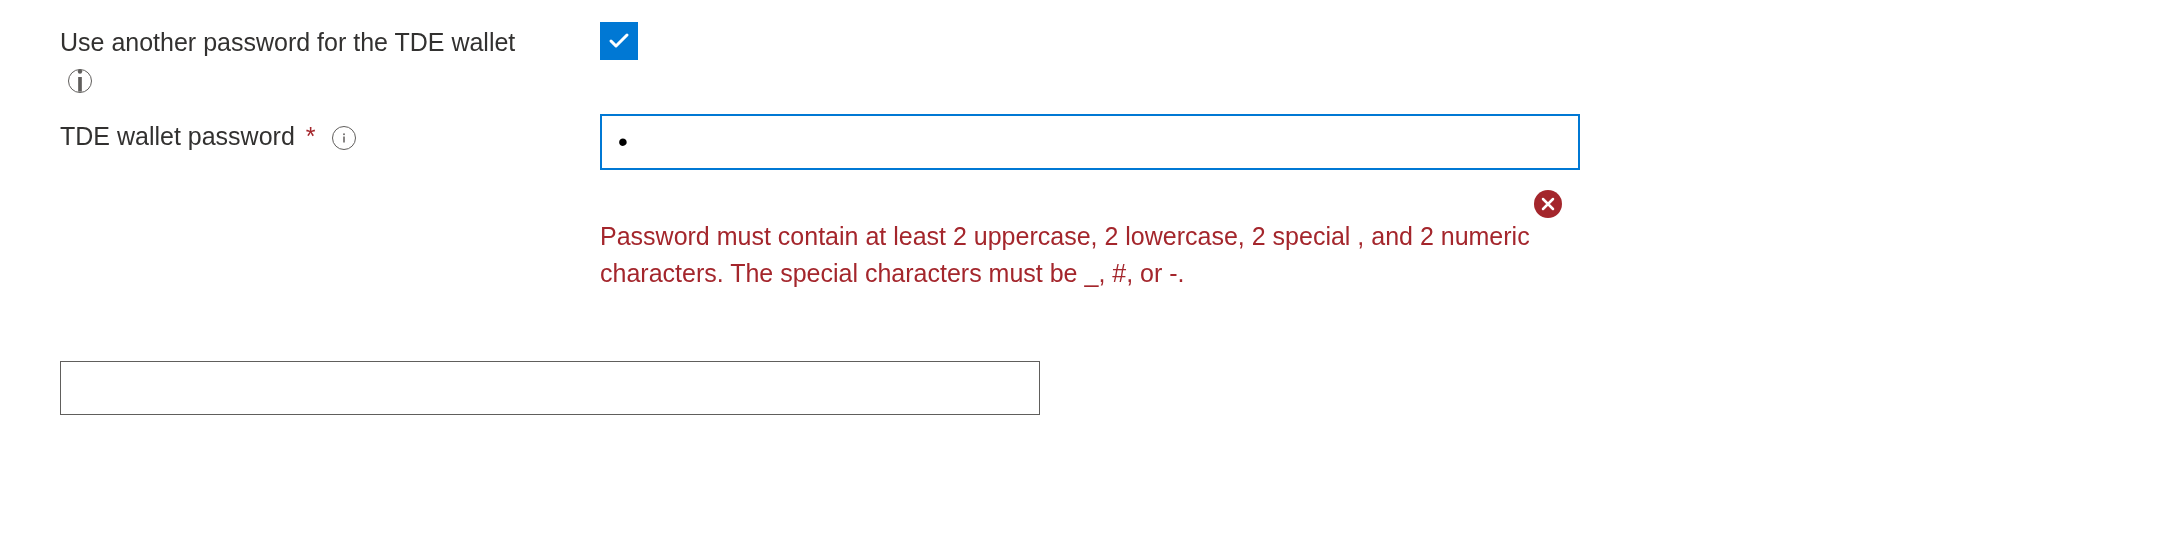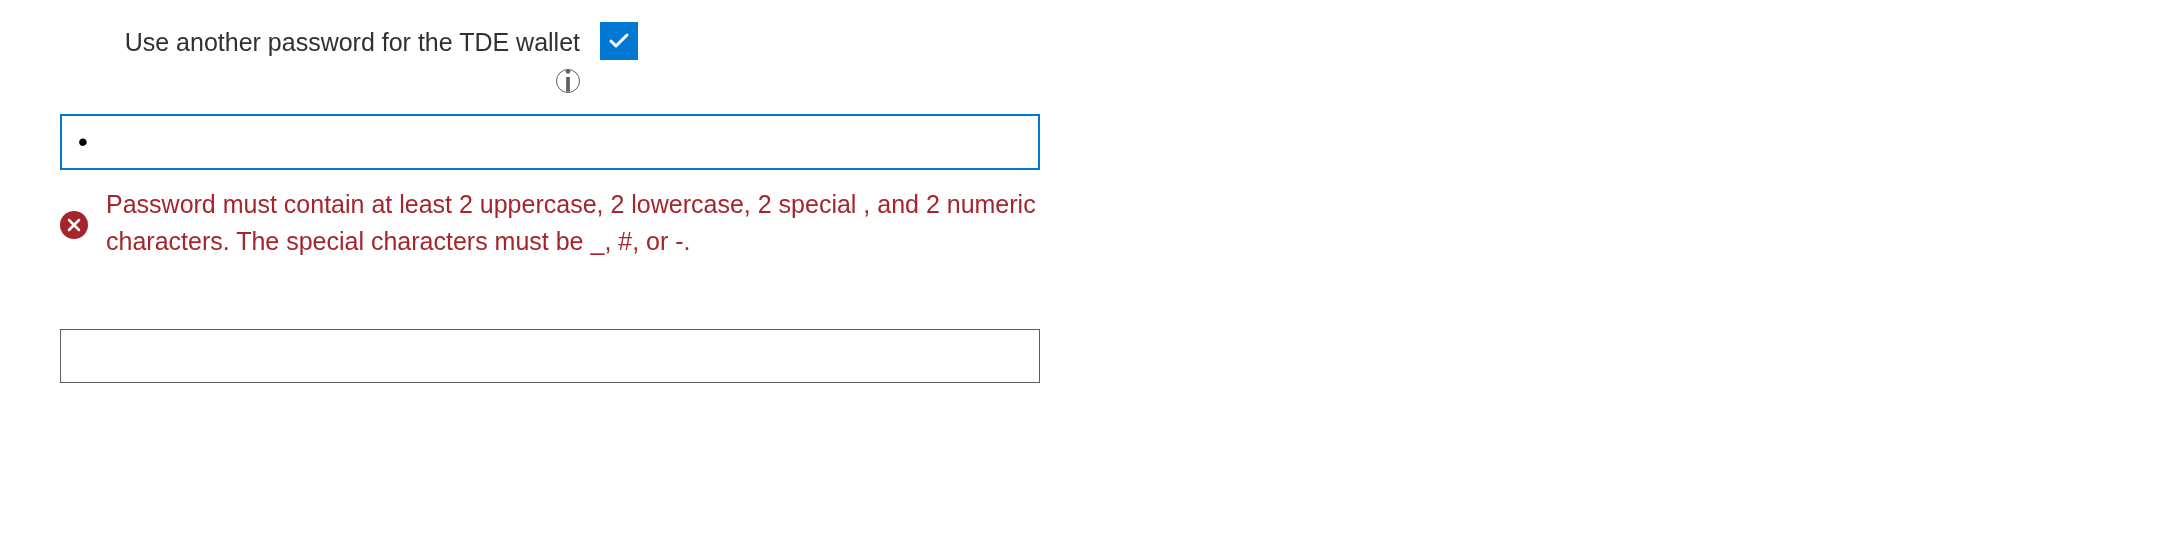--- a/index.html
+++ b/index.html
@@ -17,21 +17,20 @@
     .form-row {
       display: flex;
       align-items: flex-start;
       margin-bottom: 12px;
     }
     .label-col {
       width: 540px;
       flex-shrink: 0;
       padding-top: 8px;
       padding-right: 20px;
-      text-align: right;
     }
     .control-col {
       flex: 1;
       min-width: 0;
     }
     .label-text {
       display: inline;
       color: #323130;
     }
     .required-star {
@@ -101,22 +100,23 @@
       border: 1px solid #605e5c;
       outline: none;
       font-family: inherit;
     }
     .validation-errors {
       margin-top: 16px;
       max-width: 980px;
     }
     .error-item {
       display: flex;
-      align-items: center;
+      align-items: flex-end;
       margin-bottom: 6px;
+      flex-direction: column;
     }
     .error-icon {
       width: 28px;
       height: 28px;
       background: #a4262c;
       border-radius: 50%;
       display: inline-flex;
       align-items: center;
       justify-content: center;
       flex-shrink: 0;
@@ -153,20 +153,30 @@
   <div class="control-col">
     <div class="checkbox-box">
       <svg viewBox="0 0 24 24" fill="none">
         <path d="M4 12 L9 17 L20 6" stroke="#ffffff" stroke-width="3" stroke-linecap="round" stroke-linejoin="round"></path>
       </svg>
     </div>
   </div>
 </div>
 
 <div class="form-row">
+  <div class="label-col">
+    <span class="label-text">TDE wallet password</span>
+    <span class="required-star">*</span>
+    <span class="info-icon">
+      <svg viewBox="0 0 12 16" fill="none">
+        <circle cx="6" cy="3" r="1.2" fill="#605e5c"></circle>
+        <rect x="5" y="6" width="2" height="8" fill="#605e5c"></rect>
+      </svg>
+    </span>
+  </div>
   <div class="control-col">
     <input type="text" class="password-input" value="•" style="">
     <div class="validation-errors">
       <div class="error-item">
         <span class="error-icon">
           <svg viewBox="0 0 14 14">
             <path d="M2 2 L12 12 M12 2 L2 12" stroke="#ffffff" stroke-width="2.5" stroke-linecap="round"></path>
           </svg>
         </span>
         <span class="error-text">Password must contain at least 2 uppercase, 2 lowercase, 2 special , and 2 numeric characters. The special characters must be _, #, or -.</span>

